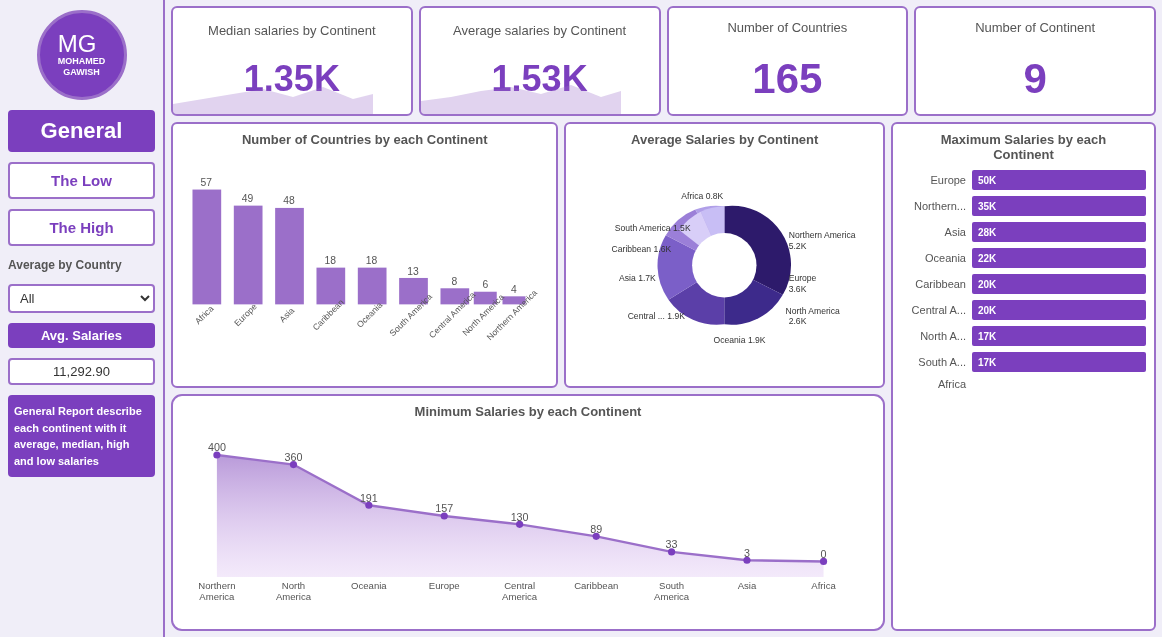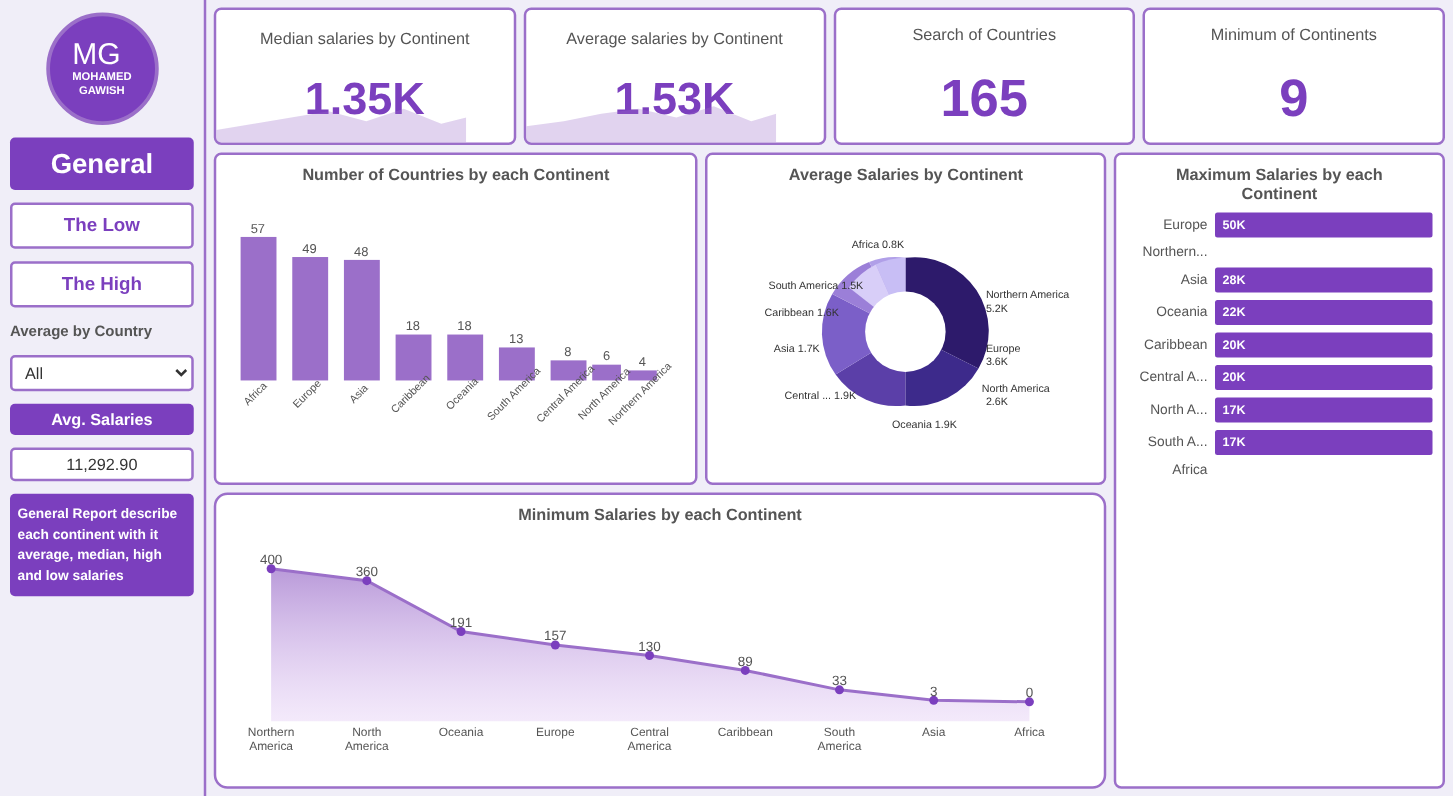--- a/index.html
+++ b/index.html
@@ -154,26 +154,26 @@
 
       <div class="kpi-card">
         <div class="kpi-label">Average salaries by Continent</div>
         <div class="kpi-value">1.53K</div>
         <svg class="kpi-mountain" viewBox="0 0 200 35" preserveAspectRatio="none">
           <polygon points="0,35 0,22 30,18 60,12 90,8 120,15 150,6 180,18 200,12 200,35" fill="#9b6fc9"></polygon>
         </svg>
       </div>
 
       <div class="kpi-card countries">
-        <div class="kpi-label">Search of Countries</div>
+        <div class="kpi-label">Number of Countries</div>
         <div class="kpi-value">165</div>
       </div>
 
       <div class="kpi-card continents">
-        <div class="kpi-label">Minimum of Continents</div>
+        <div class="kpi-label">Number of Continent</div>
         <div class="kpi-value">9</div>
       </div>
     </div>
 
     <div class="charts-row">
 
       <div class="left-panel">
 
         <div style="display:flex;gap:6px;flex:1.1;">
 
@@ -312,20 +312,23 @@
         <div class="chart-title" style="margin-bottom:8px;">Maximum Salaries by each<br>Continent</div>
         <div id="hbars">
             <div class="hbar-row">
               <div class="hbar-label">Europe</div>
               <div class="hbar-track" style="width: 150px;">
                 <div class="hbar-value">50K</div>
               </div>
             </div>
             <div class="hbar-row">
               <div class="hbar-label">Northern...</div>
+              <div class="hbar-track" style="width: 105px;">
+                <div class="hbar-value">35K</div>
+              </div>
             </div>
             <div class="hbar-row">
               <div class="hbar-label">Asia</div>
               <div class="hbar-track" style="width: 84px;">
                 <div class="hbar-value">28K</div>
               </div>
             </div>
             <div class="hbar-row">
               <div class="hbar-label">Oceania</div>
               <div class="hbar-track" style="width: 66px;">

